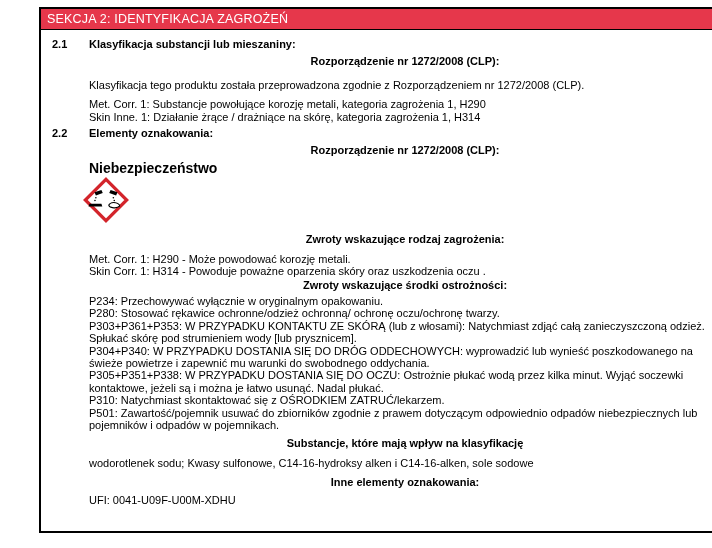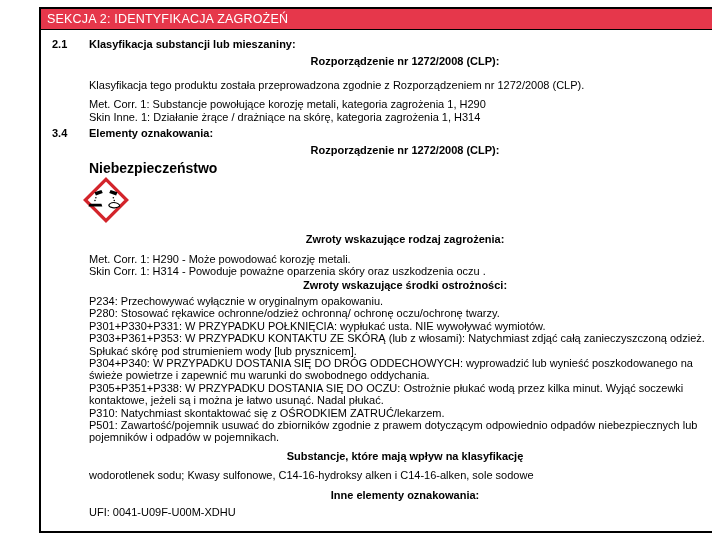--- a/index.html
+++ b/index.html
@@ -55,21 +55,21 @@
       <div class="bold mt5">Rozporządzenie nr 1272/2008 (CLP):</div>
 
       <div class="para mt11">Klasyfikacja tego produktu została przeprowadzona zgodnie z Rozporządzeniem nr 1272/2008 (CLP).</div>
 
       <div class="mt7">
         <div>Met. Corr. 1: Substancje powołujące korozję metali, kategoria zagrożenia 1, H290</div>
         <div>Skin Inne. 1: Działanie żrące / drażniące na skórę, kategoria zagrożenia 1, H314</div>
       </div>
 
       <div class="sec-row mt4">
-        <span class="sec-num">3.4</span>
+        <span class="sec-num">2.2</span>
         <span>Elementy oznakowania:</span>
       </div>
 
       <div class="bold mt5">Rozporządzenie nr 1272/2008 (CLP):</div>
 
       <div class="signal mt5">Niebezpieczeństwo</div>
 
       <svg class="picto mt3" viewBox="0 0 100 100" aria-hidden="true">
         <polygon class="diamond" points="50,5 95,50 50,95 5,50"></polygon>
 
@@ -89,21 +89,20 @@
       <div class="mt7">
         <div>Met. Corr. 1: H290 - Może powodować korozję metali.</div>
         <div>Skin Corr. 1: H314 - Powoduje poważne oparzenia skóry oraz uszkodzenia oczu .</div>
       </div>
 
       <div class="bold mt2">Zwroty wskazujące środki ostrożności:</div>
 
       <div class="plist mt3">
         <div>P234: Przechowywać wyłącznie w oryginalnym opakowaniu.</div>
         <div>P280: Stosować rękawice ochronne/odzież ochronną/ ochronę oczu/ochronę twarzy.</div>
-        <div>P301+P330+P331: W PRZYPADKU POŁKNIĘCIA: wypłukać usta. NIE wywoływać wymiotów.</div>
         <div>P303+P361+P353: W PRZYPADKU KONTAKTU ZE SKÓRĄ (lub z włosami): Natychmiast zdjąć całą zanieczyszczoną odzież. Spłukać skórę pod strumieniem wody [lub prysznicem].</div>
         <div>P304+P340: W PRZYPADKU DOSTANIA SIĘ DO DRÓG ODDECHOWYCH: wyprowadzić lub wynieść poszkodowanego na świeże powietrze i zapewnić mu warunki do swobodnego oddychania.</div>
         <div>P305+P351+P338: W PRZYPADKU DOSTANIA SIĘ DO OCZU: Ostrożnie płukać wodą przez kilka minut. Wyjąć soczewki kontaktowe, jeżeli są i można je łatwo usunąć. Nadal płukać.</div>
         <div>P310: Natychmiast skontaktować się z OŚRODKIEM ZATRUĆ/lekarzem.</div>
         <div>P501: Zawartość/pojemnik usuwać do zbiorników zgodnie z prawem dotyczącym odpowiednio odpadów niebezpiecznych lub pojemników i odpadów w pojemnikach.</div>
       </div>
 
       <div class="bold mt6">Substancje, które mają wpływ na klasyfikację</div>
 
       <div class="para mt7">wodorotlenek sodu; Kwasy sulfonowe, C14-16-hydroksy alken i C14-16-alken, sole sodowe</div>

